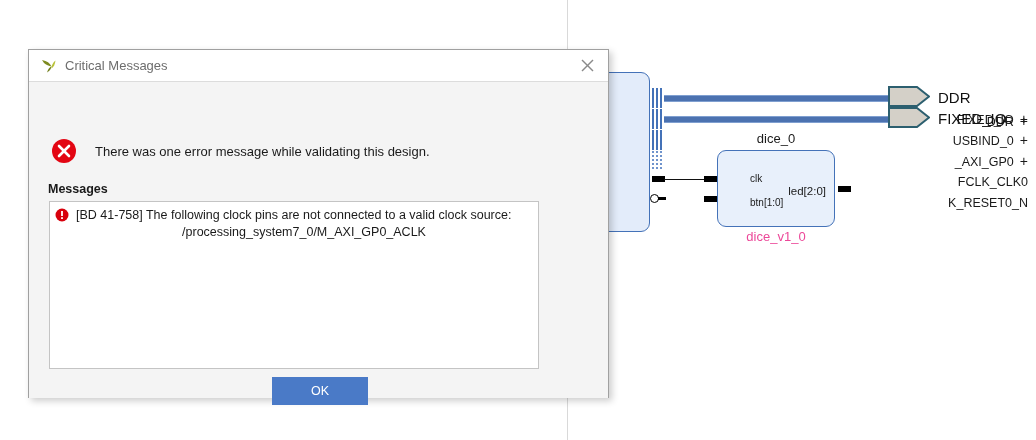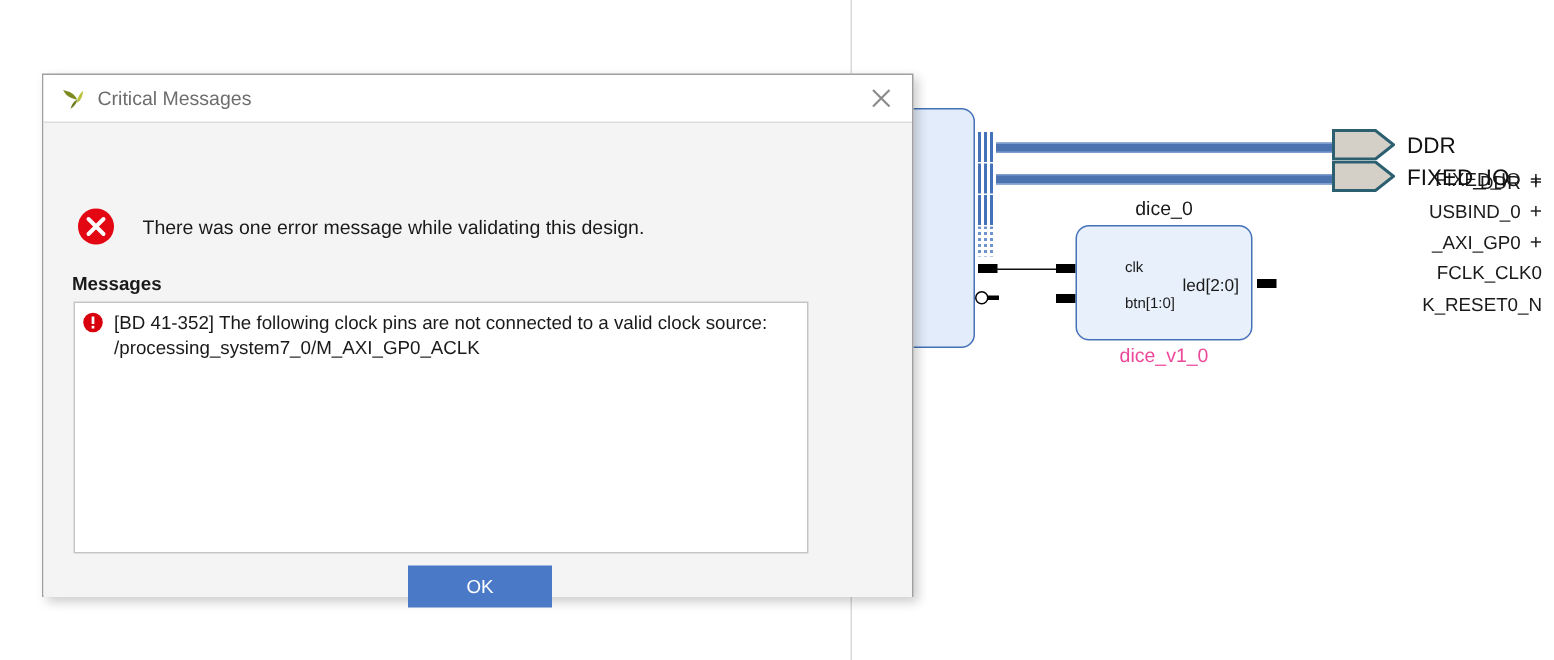--- a/index.html
+++ b/index.html
@@ -263,20 +263,21 @@
     color: #1a1a1a;
     line-height: 17px;
   }
   .msg-bullet {
     position: absolute;
     left: 5px; top: 6px;
     width: 14px; height: 14px;
   }
   .msg-line2 {
     display: block;
+    text-align: center;
   }
 
   .btn-row {
     position: absolute;
     left: 0; top: 295px;
     width: 540px;
     height: 40px;
   }
   .btn-ok {
     position: absolute;
@@ -429,21 +430,21 @@
 
       <div class="msgs-box">
         <div class="msg-entry">
           <span class="msg-bullet">
             <svg width="14" height="14" viewBox="0 0 14 14">
               <circle cx="7" cy="7" r="6.5" fill="#d8000c"></circle>
               <rect x="6.1" y="3" width="1.8" height="5" fill="#ffffff"></rect>
               <rect x="6.1" y="9.2" width="1.8" height="1.8" fill="#ffffff"></rect>
             </svg>
           </span>
-          <span>[BD 41-352] The following clock pins are not connected to a valid clock source:</span>
+          <span>[BD 41-758] The following clock pins are not connected to a valid clock source:</span>
           <span class="msg-line2">/processing_system7_0/M_AXI_GP0_ACLK</span>
         </div>
       </div>
 
       <div class="btn-row">
         <button class="btn-ok">OK</button>
       </div>
 
     </div>
   </div>

